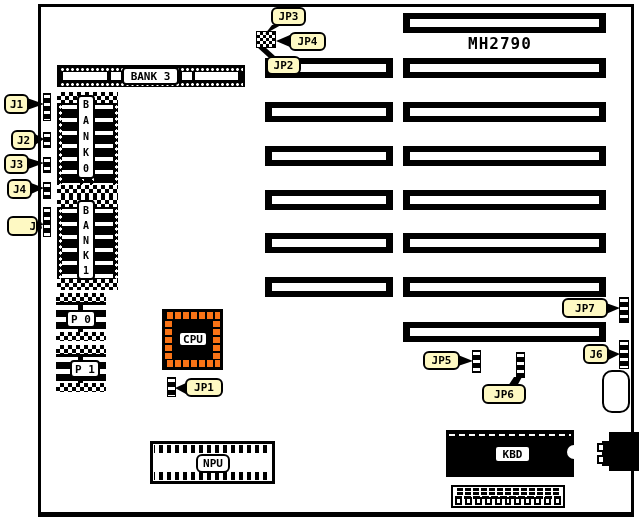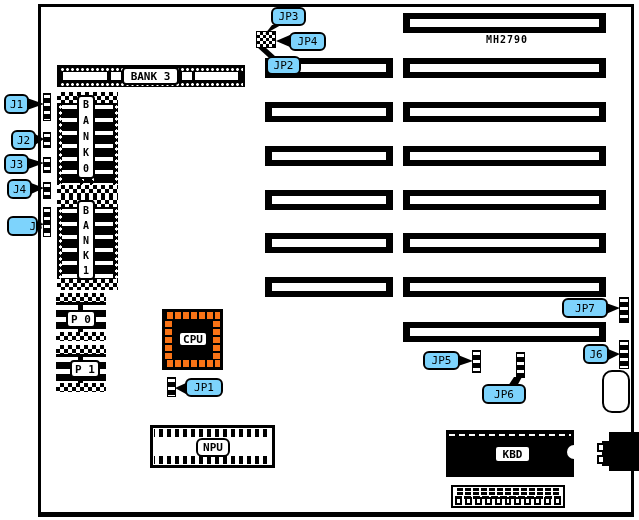--- a/index.html
+++ b/index.html
@@ -29,39 +29,39 @@
   .bar{position:absolute;background:#fff;box-sizing:border-box;}
 
   
   .bankblock{background-color:#000;z-index:1;
     background-image:repeating-linear-gradient(180deg,#fff 0px,#fff 4px,transparent 4px,transparent 13px);}
   .pblock{background-color:#000;z-index:1;
     background-image:repeating-linear-gradient(180deg,#fff 0px,#fff 5px,transparent 5px,transparent 12px);}
   .pdivider{background:#000;z-index:2;}
 
   
-  .callout{background:#7dd3fc;border:2px solid #000;border-radius:6px;font-weight:normal;font-size:11px;
+  .callout{background:#fef9c3;border:2px solid #000;border-radius:6px;font-weight:bold;font-size:11px;
     display:flex;align-items:center;justify-content:center;z-index:6;color:#000;}
   .complabel{background:#fff;border:2px solid #000;border-radius:4px;font-weight:bold;font-size:11px;
     display:flex;align-items:center;justify-content:center;text-align:center;z-index:4;color:#000;}
   .vlabel{white-space:pre-line;line-height:16px;font-size:10px;}
-  .model{font-size:10px;font-weight:bold;letter-spacing:1px;color:#000;z-index:2;text-align:right;}
+  .model{font-size:16px;font-weight:bold;letter-spacing:1px;color:#000;z-index:2;text-align:center;}
 
   
   .jstrip{background-color:#000;border:1px solid #000;z-index:3;
     background-image:repeating-linear-gradient(180deg,#fff 1px,#fff 4px,#000 4px,#000 9px);}
 
   
   .cpu{border:3px solid #000;background:#f97316;z-index:1;}
   .cpu-th{background-image:repeating-linear-gradient(90deg,#000 0px,#000 2px,transparent 2px,transparent 8px);}
   .cpu-tv{background-image:repeating-linear-gradient(180deg,#000 0px,#000 2px,transparent 2px,transparent 8px);}
   .cpu-die{background:#000;}
 
   
-  .npu{border:3px solid #000;background:#fff;z-index:1;}
+  .npu{border:3px solid #000;background:#fff;z-index:1;margin-top:16px;}
   .pins{background-color:#000;
     background-image:repeating-linear-gradient(90deg,#fff 1px,#fff 5px,#000 5px,#000 9px);}
 
   
   .kbd{background:#000;z-index:1;}
   .kbd-dash{background-image:repeating-linear-gradient(90deg,#fff 0px,#fff 6px,transparent 6px,transparent 10px);}
   .kbd-notch{background:#fff;border-radius:50%;z-index:2;}
 
   
   .pwr{border:2px solid #000;background:#fff;z-index:1;}

